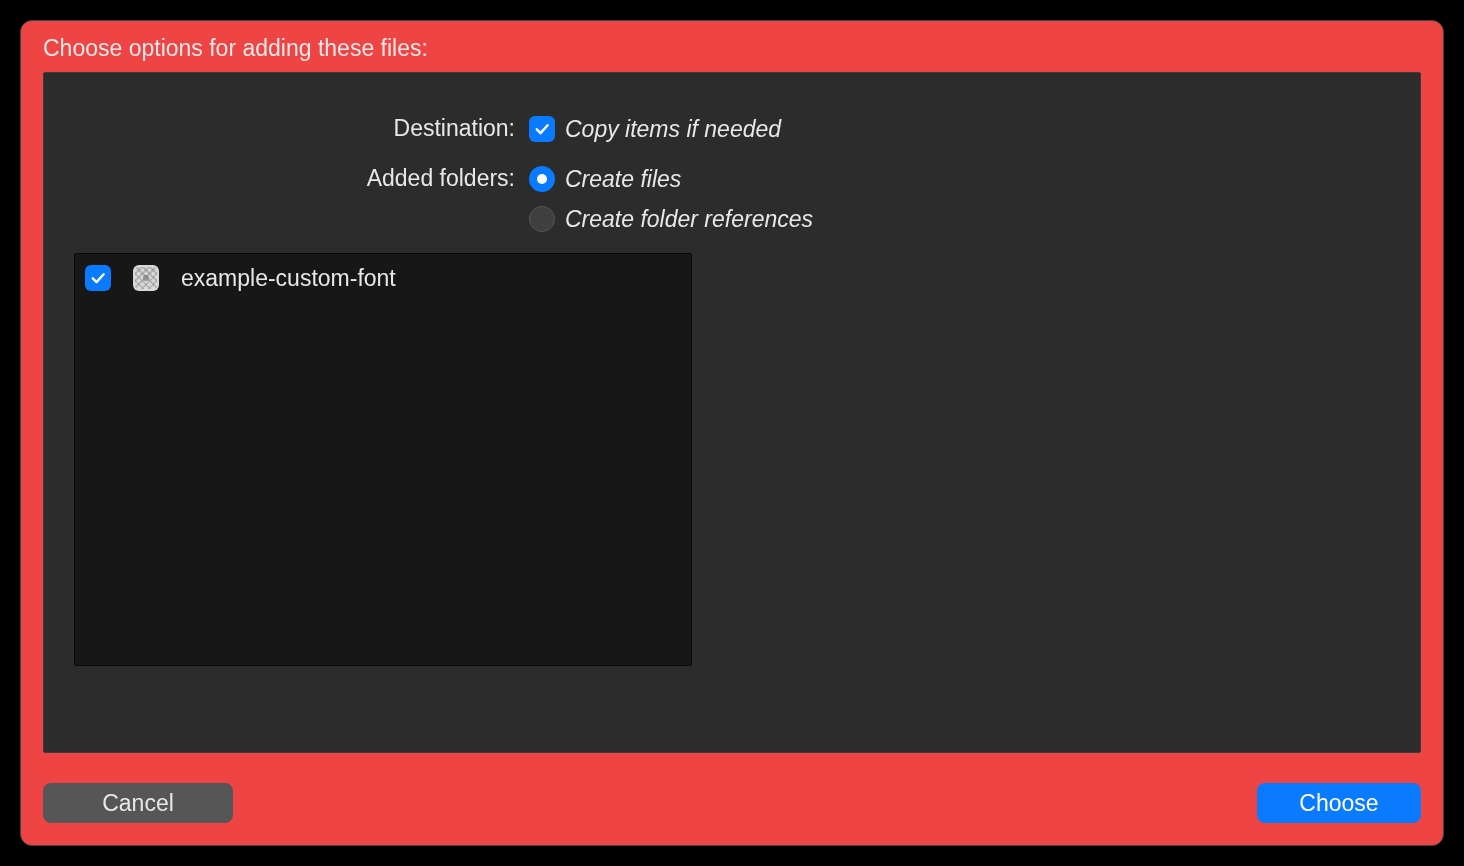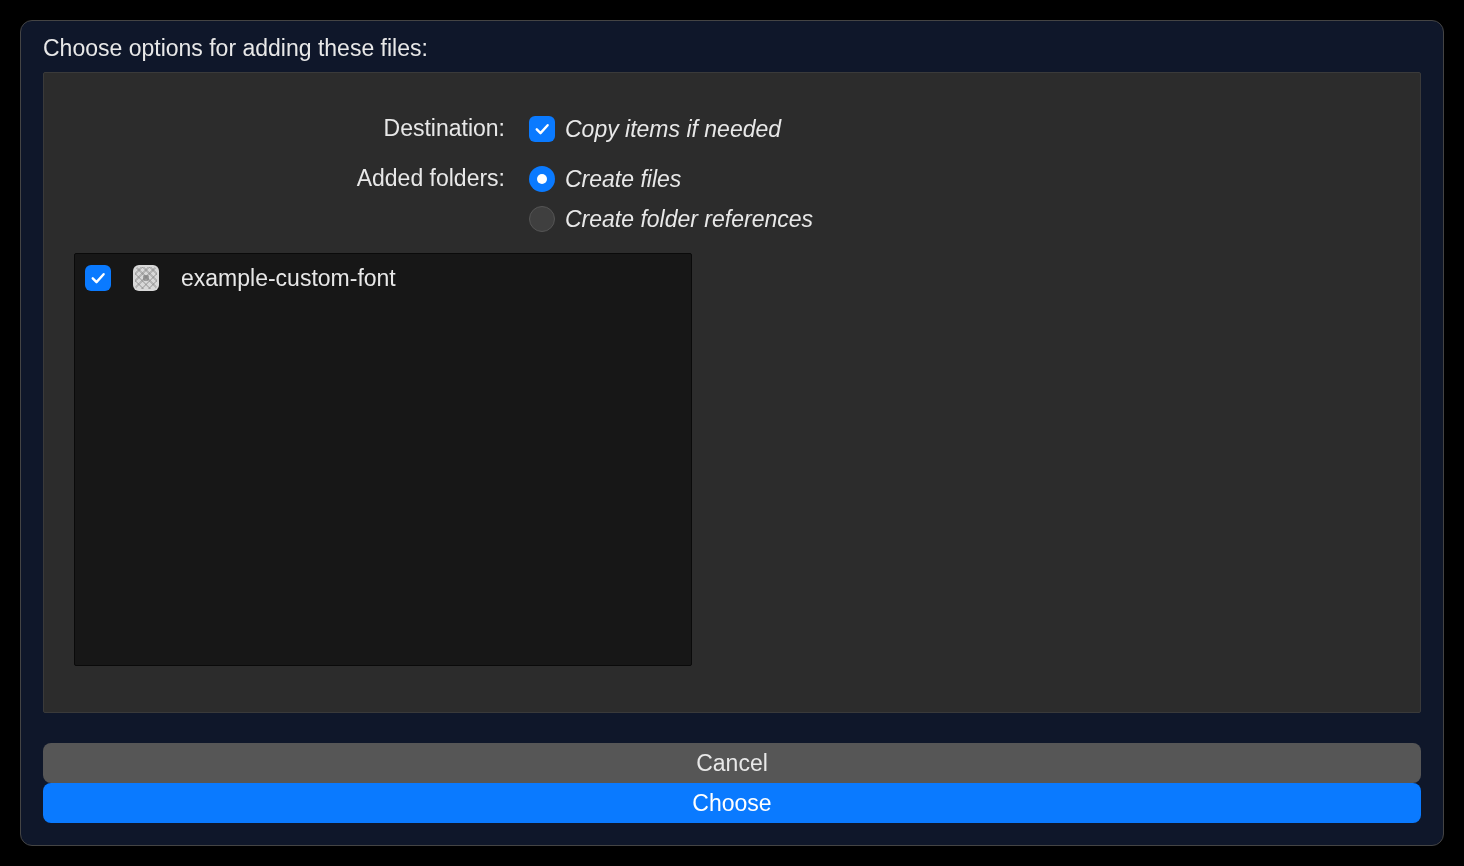--- a/index.html
+++ b/index.html
@@ -11,21 +11,21 @@
       font-family: -apple-system, BlinkMacSystemFont, "Helvetica Neue", sans-serif;
       background: #000;
       width: 1464px;
       height: 866px;
       overflow: hidden;
     }
     .dialog {
       width: 1424px;
       height: 826px;
       margin: 20px;
-      background: #0f172a;
+      background: #ef4444;
       border-radius: 12px;
       border: 1px solid #444;
       display: flex;
       flex-direction: column;
       box-shadow: 0 0 0 1px rgba(0,0,0,0.5);
     }
     .dialog-title {
       color: #e8e8e8;
       font-size: 23px;
       font-weight: 400;
@@ -45,21 +45,21 @@
       margin-bottom: 18px;
     }
     .form-row.tall {
       margin-bottom: 0;
     }
     .row-label {
       width: 455px;
       text-align: right;
       color: #e8e8e8;
       font-size: 23px;
-      padding-right: 24px;
+      padding-right: 14px;
       padding-top: 2px;
       flex-shrink: 0;
     }
     .row-controls {
       display: flex;
       flex-direction: column;
       gap: 8px;
       font-style: italic;
     }
     .control-line {
@@ -148,21 +148,20 @@
       border-radius: 4px;
     }
     .target-name {
       color: #e8e8e8;
       font-size: 23px;
     }
     .button-bar {
       display: flex;
       justify-content: space-between;
       padding: 18px 22px 22px 22px;
-      flex-direction: column;
     }
     .btn {
       min-width: 190px;
       height: 40px;
       border-radius: 8px;
       font-size: 23px;
       display: flex;
       align-items: center;
       justify-content: center;
       cursor: pointer;

